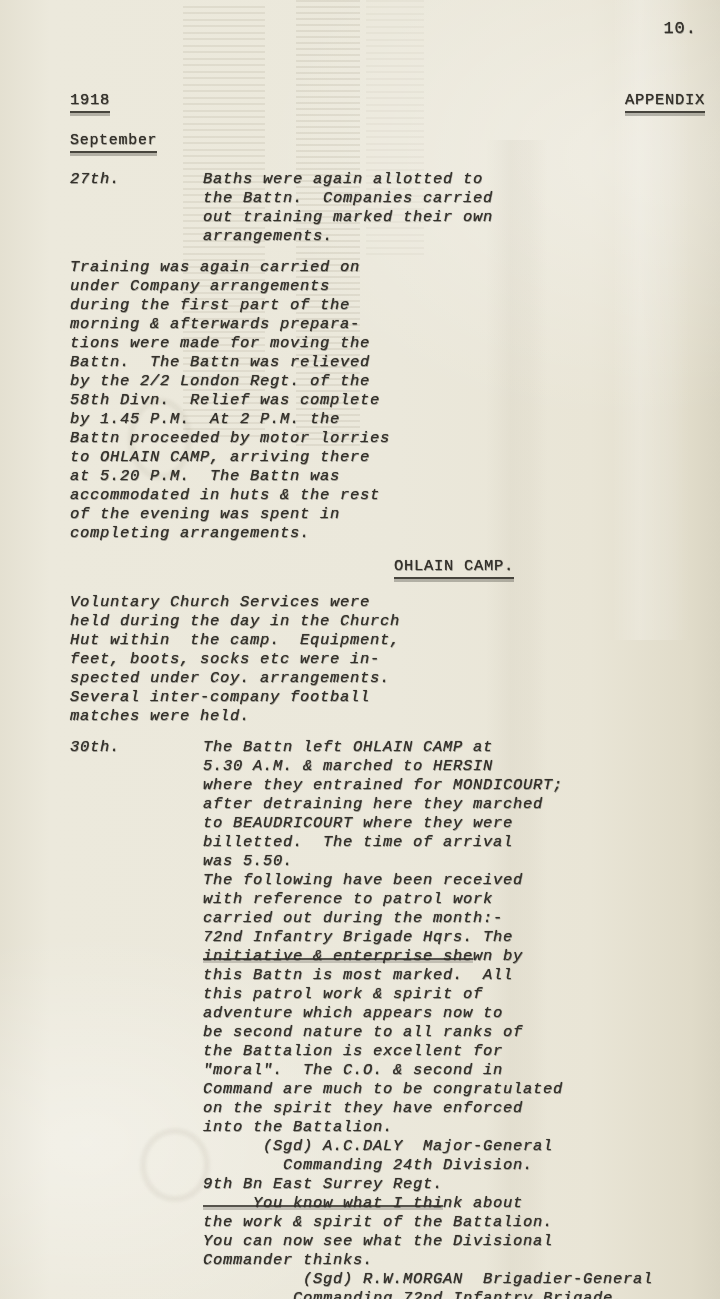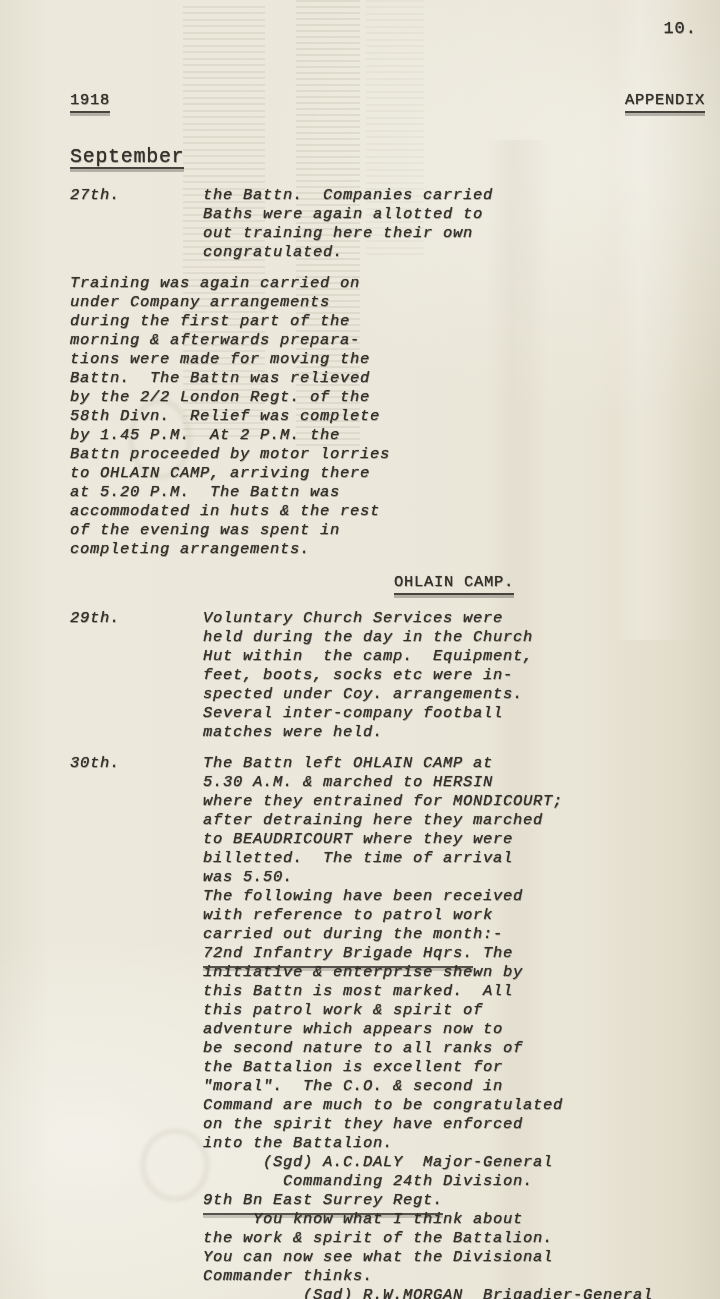--- a/index.html
+++ b/index.html
@@ -34,23 +34,23 @@
   .g1{left:128px;top:398px;width:52px;height:70px;}
   .g2{left:140px;top:1128px;width:58px;height:62px;}
 
   .ink{
     color:#34312b;
     text-shadow:0 0 .8px rgba(46,44,39,.85), .4px .5px .6px rgba(46,44,39,.38);
   }
   .page-number{position:absolute;top:19px;right:23px;font-size:17px;letter-spacing:1px;}
   .content{position:absolute;left:70px;top:91px;right:15px;}
   .header-row{display:flex;justify-content:space-between;align-items:flex-start;font-size:15.5px;letter-spacing:.7px;line-height:19px;}
-  .month{margin-top:34px;font-size:20px;letter-spacing:.7px;line-height:19px;display:inline-block;}
+  .month{margin-top:18px;font-size:15px;letter-spacing:.7px;line-height:19px;display:inline-block;}
   .ul-heavy{border-bottom:2px solid rgba(48,45,39,.88);box-shadow:0 3px 0 rgba(48,45,39,.30);padding-bottom:1px;display:inline-block;}
-  .u-inline{border-bottom:2px solid rgba(48,45,39,.80);box-shadow:0 3px 0 rgba(48,45,39,.22);padding-bottom:4px;}
+  .u-inline{border-bottom:2px solid rgba(48,45,39,.80);box-shadow:0 3px 0 rgba(48,45,39,.22);padding-bottom:12px;}
   #sections{margin-top:17px;}
   .entry{display:flex;margin-bottom:12px;font-style:italic;}
   .entry-date{width:133px;flex-shrink:0;font-size:15.5px;letter-spacing:.7px;line-height:19px;}
   .entry-body{flex:1;font-size:15.5px;letter-spacing:.7px;line-height:19px;white-space:pre;}
   .camp-heading{margin:14px 0 14px 133px;font-size:15.5px;letter-spacing:.7px;line-height:19px;text-align:center;}
   .line{height:19px;white-space:pre;}
 </style>
 </head>
 <body>
 
@@ -69,28 +69,27 @@
     <div class="header-row">
       <span class="ul-heavy ink">1918</span>
       <span class="ul-heavy ink">APPENDIX</span>
     </div>
     <div>
       <span class="month ul-heavy ink">September</span>
     </div>
     <div id="sections">
         <div class="entry">
           <div class="entry-date ink">27th.</div>
-          <div class="entry-body ink"><div class="line">the Battn.  Companies carried</div><div class="line">Baths were again allotted to</div><div class="line">out training here their own</div><div class="line">congratulated.</div></div>
+          <div class="entry-body ink"><div class="line">Baths were again allotted to</div><div class="line">the Battn.  Companies carried</div><div class="line">out training marked their own</div><div class="line">arrangements.</div></div>
         </div>
         <div class="entry">
           <div class="entry-body ink"><div class="line">Training was again carried on</div><div class="line">under Company arrangements</div><div class="line">during the first part of the</div><div class="line">morning &amp; afterwards prepara-</div><div class="line">tions were made for moving the</div><div class="line">Battn.  The Battn was relieved</div><div class="line">by the 2/2 London Regt. of the</div><div class="line">58th Divn.  Relief was complete</div><div class="line">by 1.45 P.M.  At 2 P.M. the</div><div class="line">Battn proceeded by motor lorries</div><div class="line">to OHLAIN CAMP, arriving there</div><div class="line">at 5.20 P.M.  The Battn was</div><div class="line">accommodated in huts &amp; the rest</div><div class="line">of the evening was spent in</div><div class="line">completing arrangements.</div></div>
         </div>
         <div class="camp-heading"><span class="ul-heavy ink">OHLAIN CAMP.</span></div>
         <div class="entry">
-          <div class="entry-date ink">29th.</div>
           <div class="entry-body ink"><div class="line">Voluntary Church Services were</div><div class="line">held during the day in the Church</div><div class="line">Hut within  the camp.  Equipment,</div><div class="line">feet, boots, socks etc were in-</div><div class="line">spected under Coy. arrangements.</div><div class="line">Several inter-company football</div><div class="line">matches were held.</div></div>
         </div>
         <div class="entry">
           <div class="entry-date ink">30th.</div>
           <div class="entry-body ink"><div class="line">The Battn left OHLAIN CAMP at</div><div class="line">5.30 A.M. &amp; marched to HERSIN</div><div class="line">where they entrained for MONDICOURT;</div><div class="line">after detraining here they marched</div><div class="line">to BEAUDRICOURT where they were</div><div class="line">billetted.  The time of arrival</div><div class="line">was 5.50.</div><div class="line">The following have been received</div><div class="line">with reference to patrol work</div><div class="line">carried out during the month:-</div><div class="line"><span class="u-inline">72nd Infantry Brigade Hqrs.</span><span> The</span></div><div class="line">initiative &amp; enterprise shewn by</div><div class="line">this Battn is most marked.  All</div><div class="line">this patrol work &amp; spirit of</div><div class="line">adventure which appears now to</div><div class="line">be second nature to all ranks of</div><div class="line">the Battalion is excellent for</div><div class="line">"moral".  The C.O. &amp; second in</div><div class="line">Command are much to be congratulated</div><div class="line">on the spirit they have enforced</div><div class="line">into the Battalion.</div><div class="line" style="padding-left: 60px;">(Sgd) A.C.DALY  Major-General</div><div class="line" style="padding-left: 80px;">Commanding 24th Division.</div><div class="line"><span class="u-inline">9th Bn East Surrey Regt.</span></div><div class="line" style="padding-left: 50px;">You know what I think about</div><div class="line">the work &amp; spirit of the Battalion.</div><div class="line">You can now see what the Divisional</div><div class="line">Commander thinks.</div><div class="line" style="padding-left: 100px;">(Sgd) R.W.MORGAN  Brigadier-General</div><div class="line" style="padding-left: 90px;">Commanding 72nd Infantry Brigade.</div></div>
         </div>
       </div>
   </div>
 </div>
 

